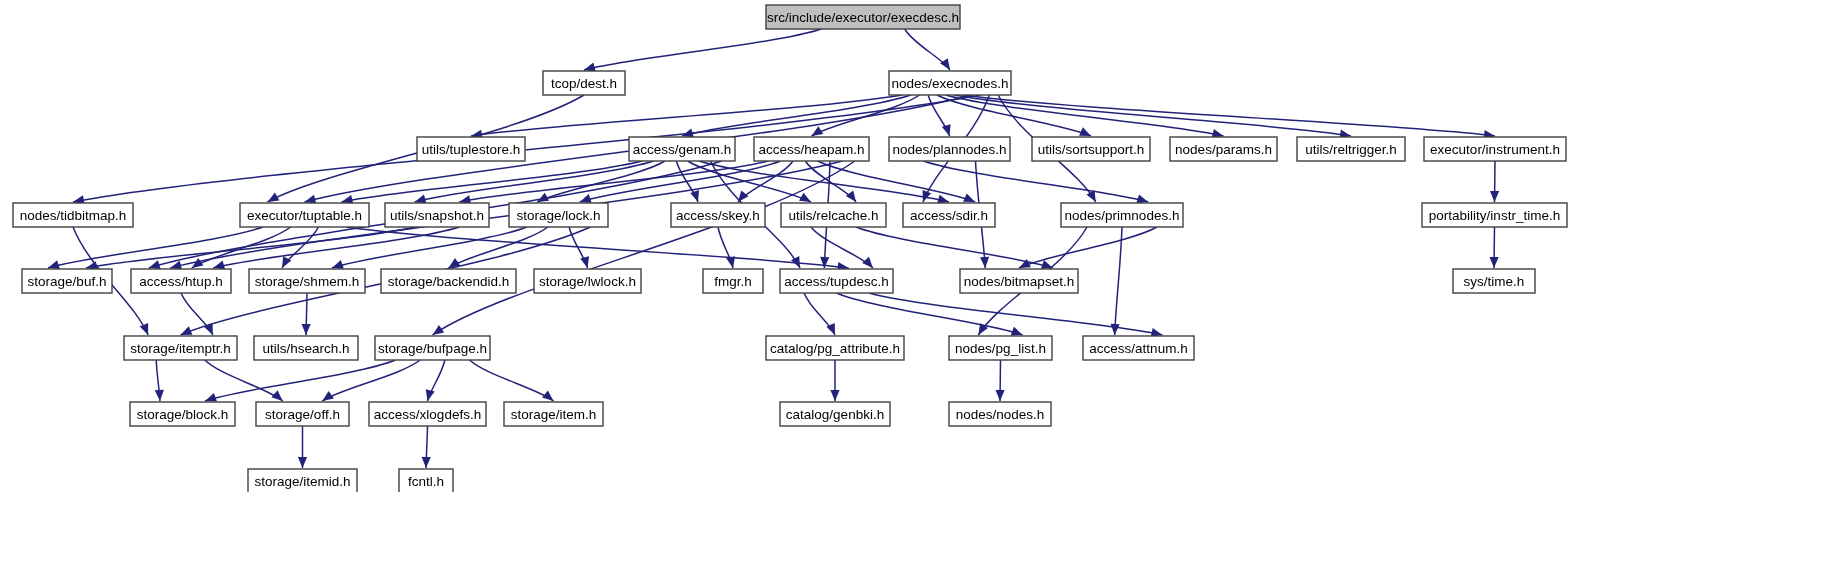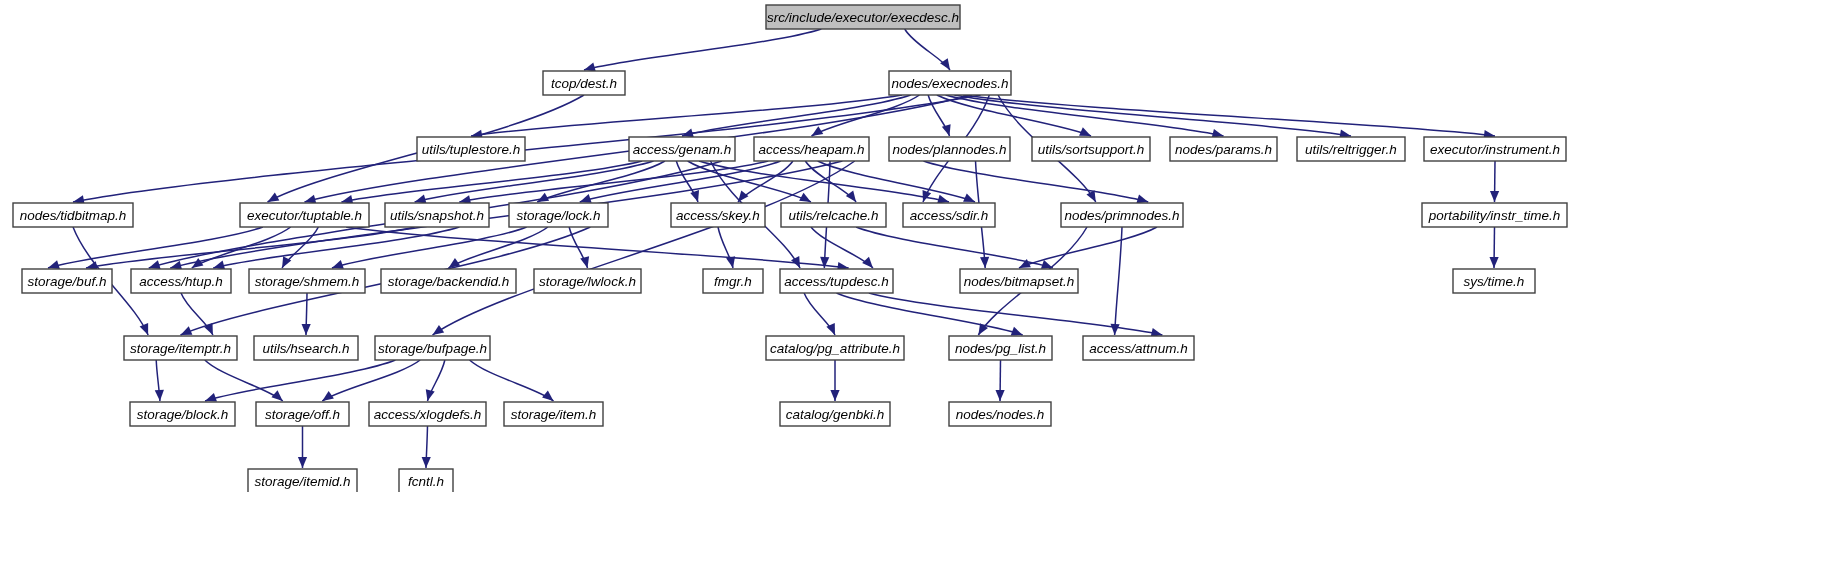--- a/index.html
+++ b/index.html
@@ -10,21 +10,20 @@
   }
   body {
     font-family: "Liberation Sans", "DejaVu Sans", sans-serif;
   }
   #graph-root {
     position: relative;
     width: 1827px;
     height: 492px;
     overflow: hidden;
     background: #ffffff;
-    font-style: italic;
   }
   svg#dep-graph {
     display: block;
     width: 1827px;
     height: 581px;
   }
   .node-box {
     fill: #ffffff;
     stroke: #404040;
     stroke-width: 1.4;

